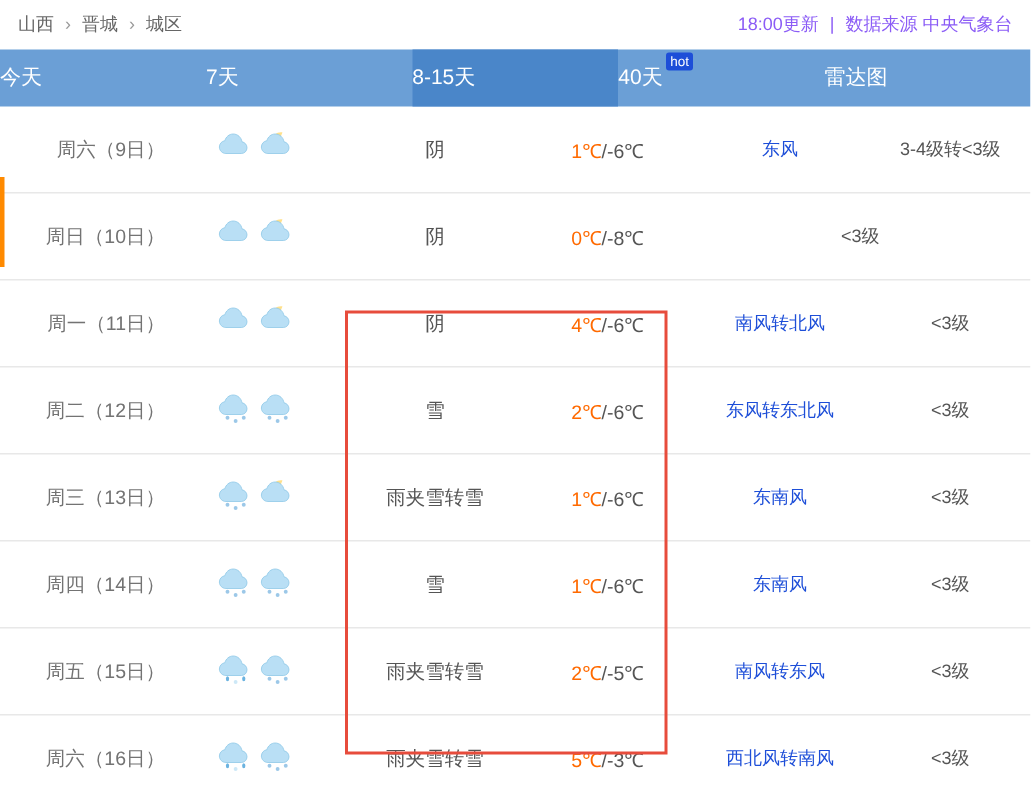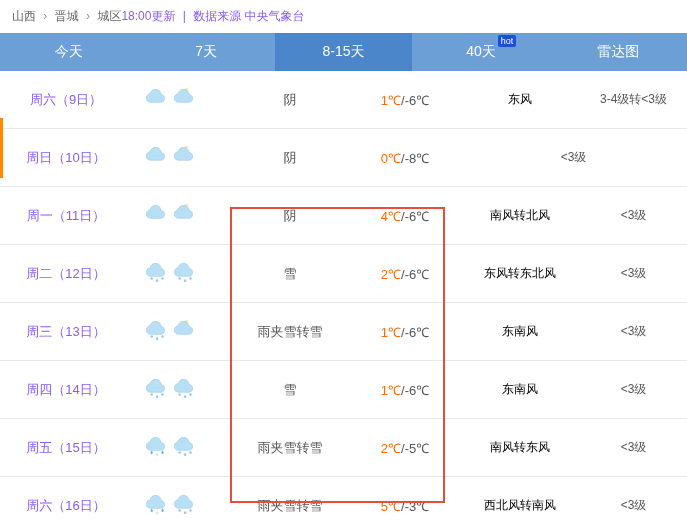--- a/index.html
+++ b/index.html
@@ -1,34 +1,34 @@
 <!DOCTYPE html>
 <html><head>
 <meta charset="utf-8">
 <style>
 *{margin:0;padding:0;box-sizing:border-box}
 body{font-family:"Microsoft YaHei",Arial,sans-serif;font-size:13px;color:#333;background:#fff;width:687px}
-.breadcrumb{padding:8px 12px;display:flex;justify-content:flex-start;align-items:center;color:#666;font-size:12px}
+.breadcrumb{padding:8px 12px;display:flex;justify-content:space-between;align-items:center;color:#666;font-size:12px}
 .breadcrumb .left span{color:#666}
 .breadcrumb .left .sep{margin:0 4px;color:#999}
 .breadcrumb .right{color:#8b5cf6}
 .tabs{display:flex;background:#6b9fd6}
-.tab{flex:1;text-align:center;padding:10px 0;color:#fff;font-size:14px;cursor:pointer;position:relative}
+.tab{flex:1;text-align:left;padding:10px 0;color:#fff;font-size:14px;cursor:pointer;position:relative}
 .tab.active{background:#4a86c9}
 .hot{position:absolute;top:2px;margin-left:2px;background:#1d4ed8;color:#fff;font-size:9px;padding:0 3px;border-radius:2px;line-height:12px}
 .table{width:100%}
 .row{display:flex;border-bottom:1px solid #e8e8e8;align-items:center;height:58px;position:relative}
 .col{text-align:center}
-.col-date{width:110px;text-align:center;padding-left:22px;color:#8b5cf6}
+.col-date{width:110px;text-align:right;padding-left:22px;color:#737373}
 .col-icon{width:120px;display:flex;justify-content:center;gap:2px}
 .col-weather{width:120px;color:#555}
 .col-temp{width:110px}
 .col-temp .hi{color:#ff6a00}
 .col-temp .lo{color:#555}
-.col-wind{width:120px;color:#000000;font-size:12px}
+.col-wind{width:120px;color:#1d4ed8;font-size:12px}
 .col-level{flex:1;color:#555;font-size:12px}
 .icon{width:26px;height:26px;display:inline-block}
 .highlight-box{position:absolute;border:2px solid #e74c3c;pointer-events:none;left:230px;top:207px;width:215px;height:296px}
 .left-edge{position:absolute;left:0;top:118px;width:3px;height:60px;background:#ff8a00}
 </style>
 </head>
 <body>
 
 <div class="breadcrumb">
   <div class="left">

